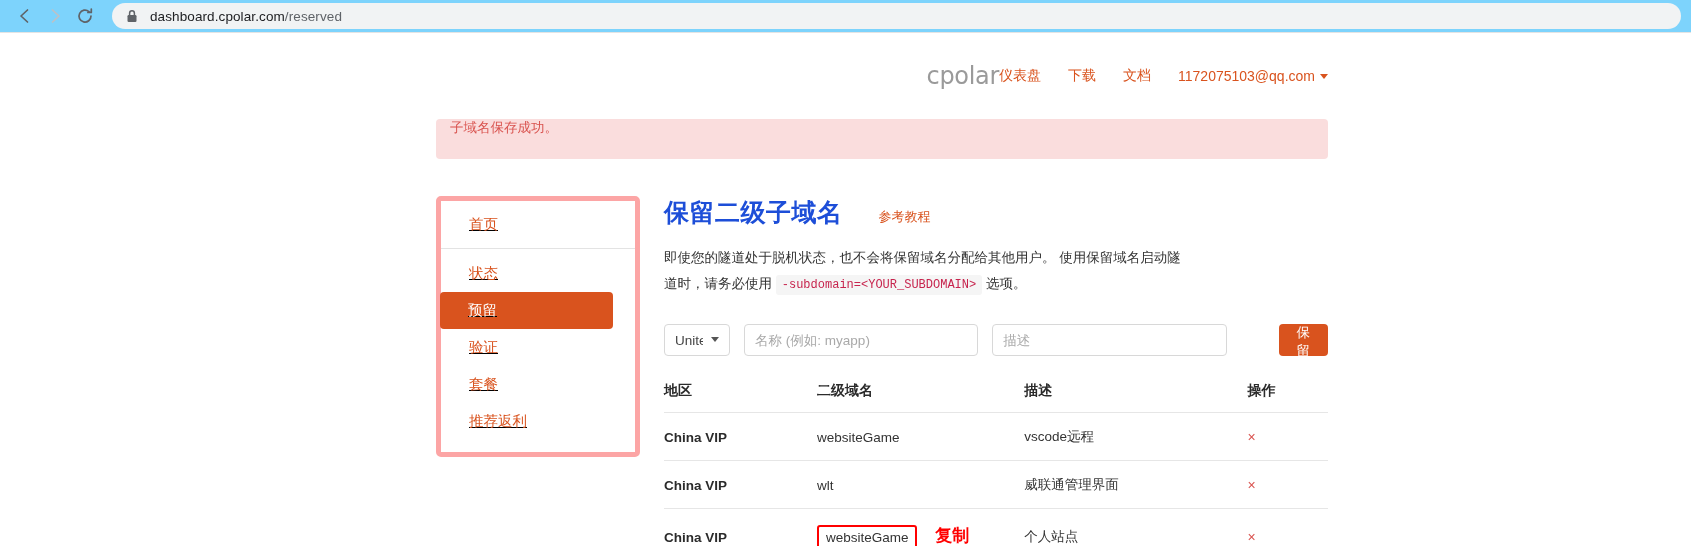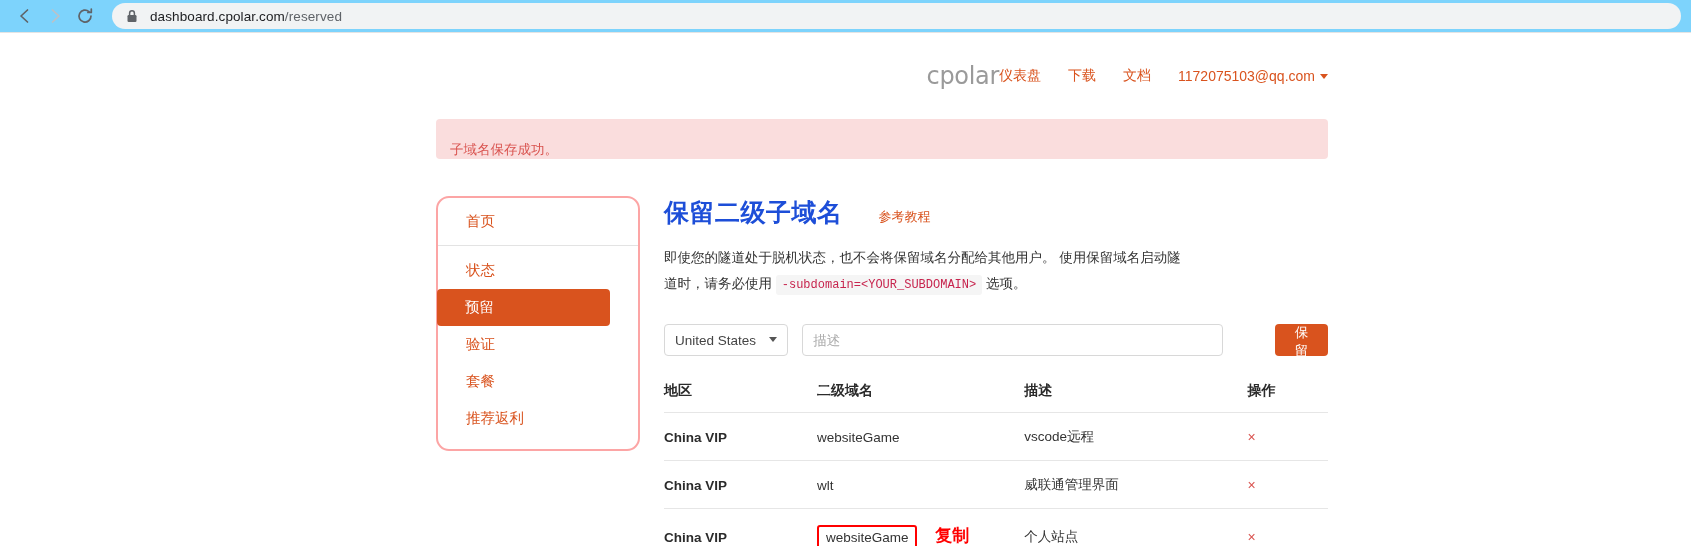--- a/index.html
+++ b/index.html
@@ -102,40 +102,41 @@
   }
 
   
   .alert {
     margin-top: 22px;
     background: #fadddd;
     color: #d9534f;
     border-radius: 4px;
     height: 40px;
     display: flex;
-    align-items: flex-end;
+    align-items: flex-start;
     padding: 0 14px;
     font-size: 13.5px;
   }
 
   
   .content {
     margin-top: 37px;
     display: flex;
     align-items: flex-start;
   }
 
   
   .sidebar {
     width: 204px;
     flex: 0 0 204px;
-    border: 2px solid #fca5a5;
-    border-radius: 13px;
+    border: 5px solid #fca5a5;
+    border-radius: 5px;
     background: #fff;
     overflow: visible;
+    text-decoration: underline;
   }
   .sidebar-head {
     padding: 14px 0 14px 28px;
     font-size: 14.5px;
     color: #d9531e;
     border-bottom: 1px solid #e3e3e3;
     cursor: pointer;
   }
   .sidebar-list { padding: 6px 0 12px 0; }
   .sidebar-item {
@@ -362,20 +363,21 @@
 
         <div class="desc"><span>即使您的隧道处于脱机状态，也不会将保留域名分配给其他用户。 使用保留域名启动隧道时，请务必使用</span> <code class="inline">-subdomain=&lt;YOUR_SUBDOMAIN&gt;</code> <span>选项。</span></div>
 
         <div class="form-row">
           <div class="select-wrap">
             <select class="ctl">
               <option>United States</option>
             </select>
             <span class="sel-caret"></span>
           </div>
+          <input class="ctl name-input" type="text" placeholder="名称 (例如: myapp)" style="">
           <input class="ctl desc-input" type="text" placeholder="描述" style="">
           <button class="save-btn">保留</button>
         </div>
 
         <table class="rsv">
           <thead>
             <tr>
               <th class="col-region">地区</th>
               <th class="col-sub">二级域名</th>
               <th class="col-desc">描述</th>

